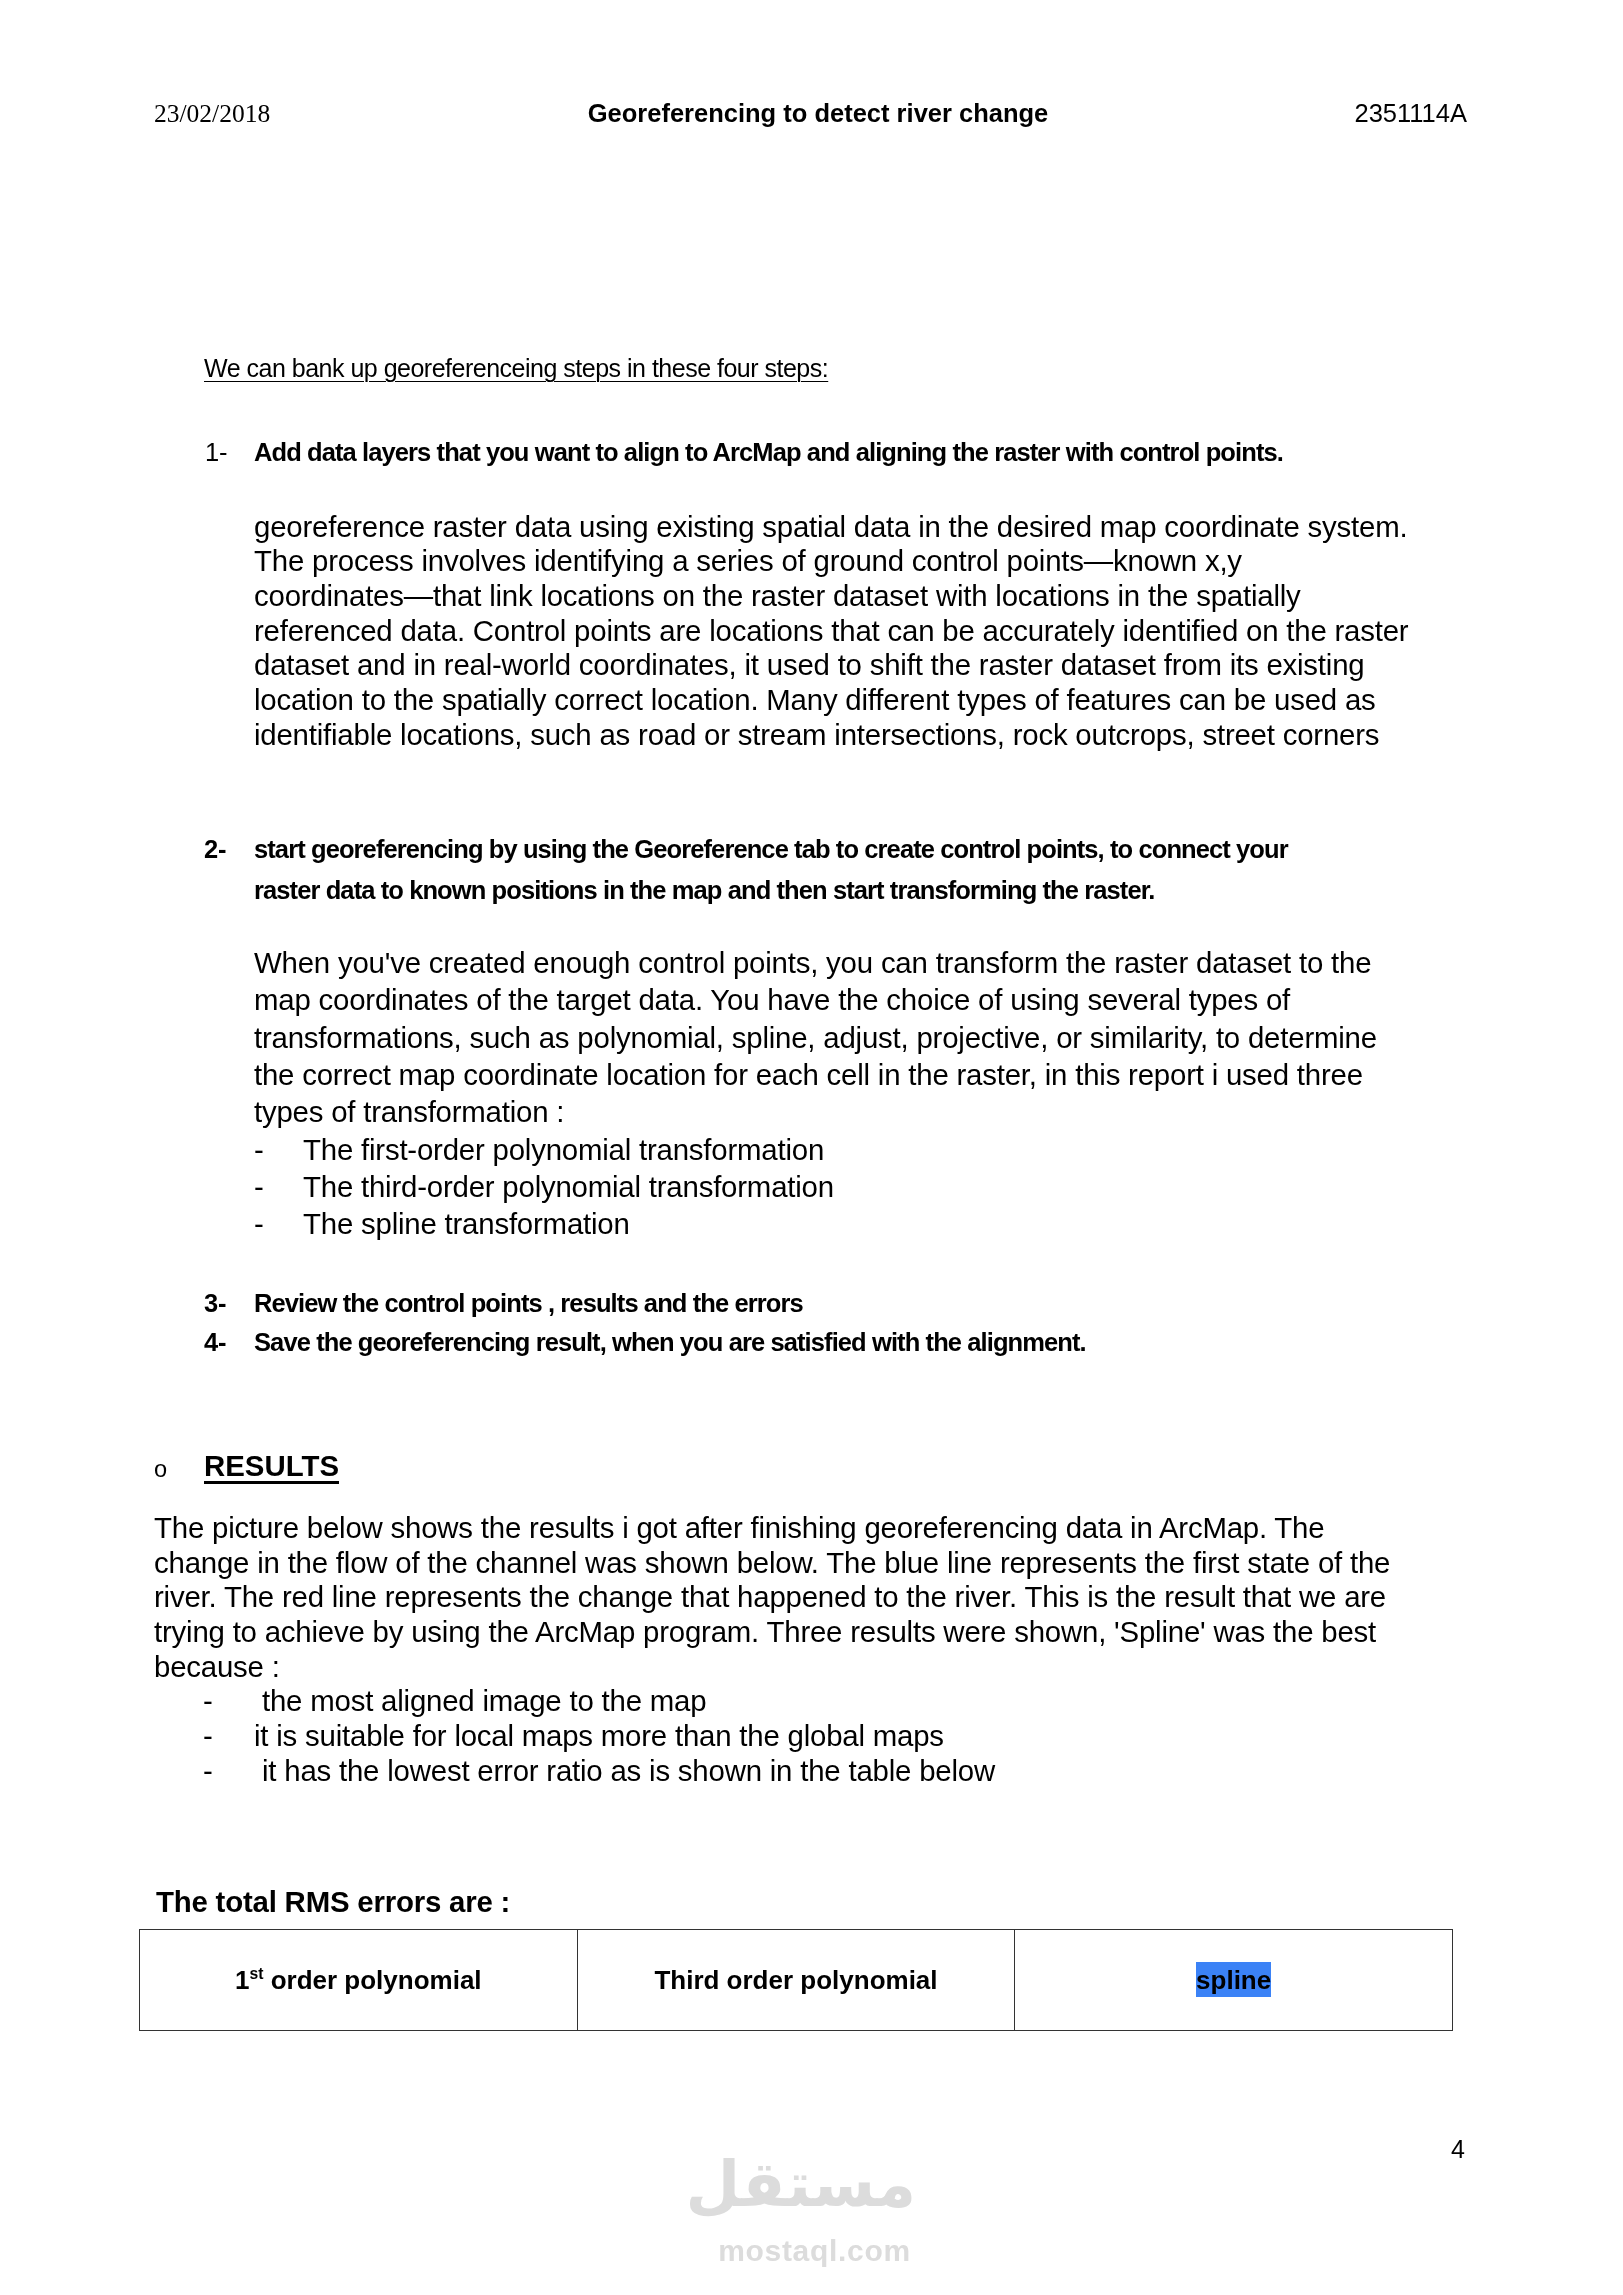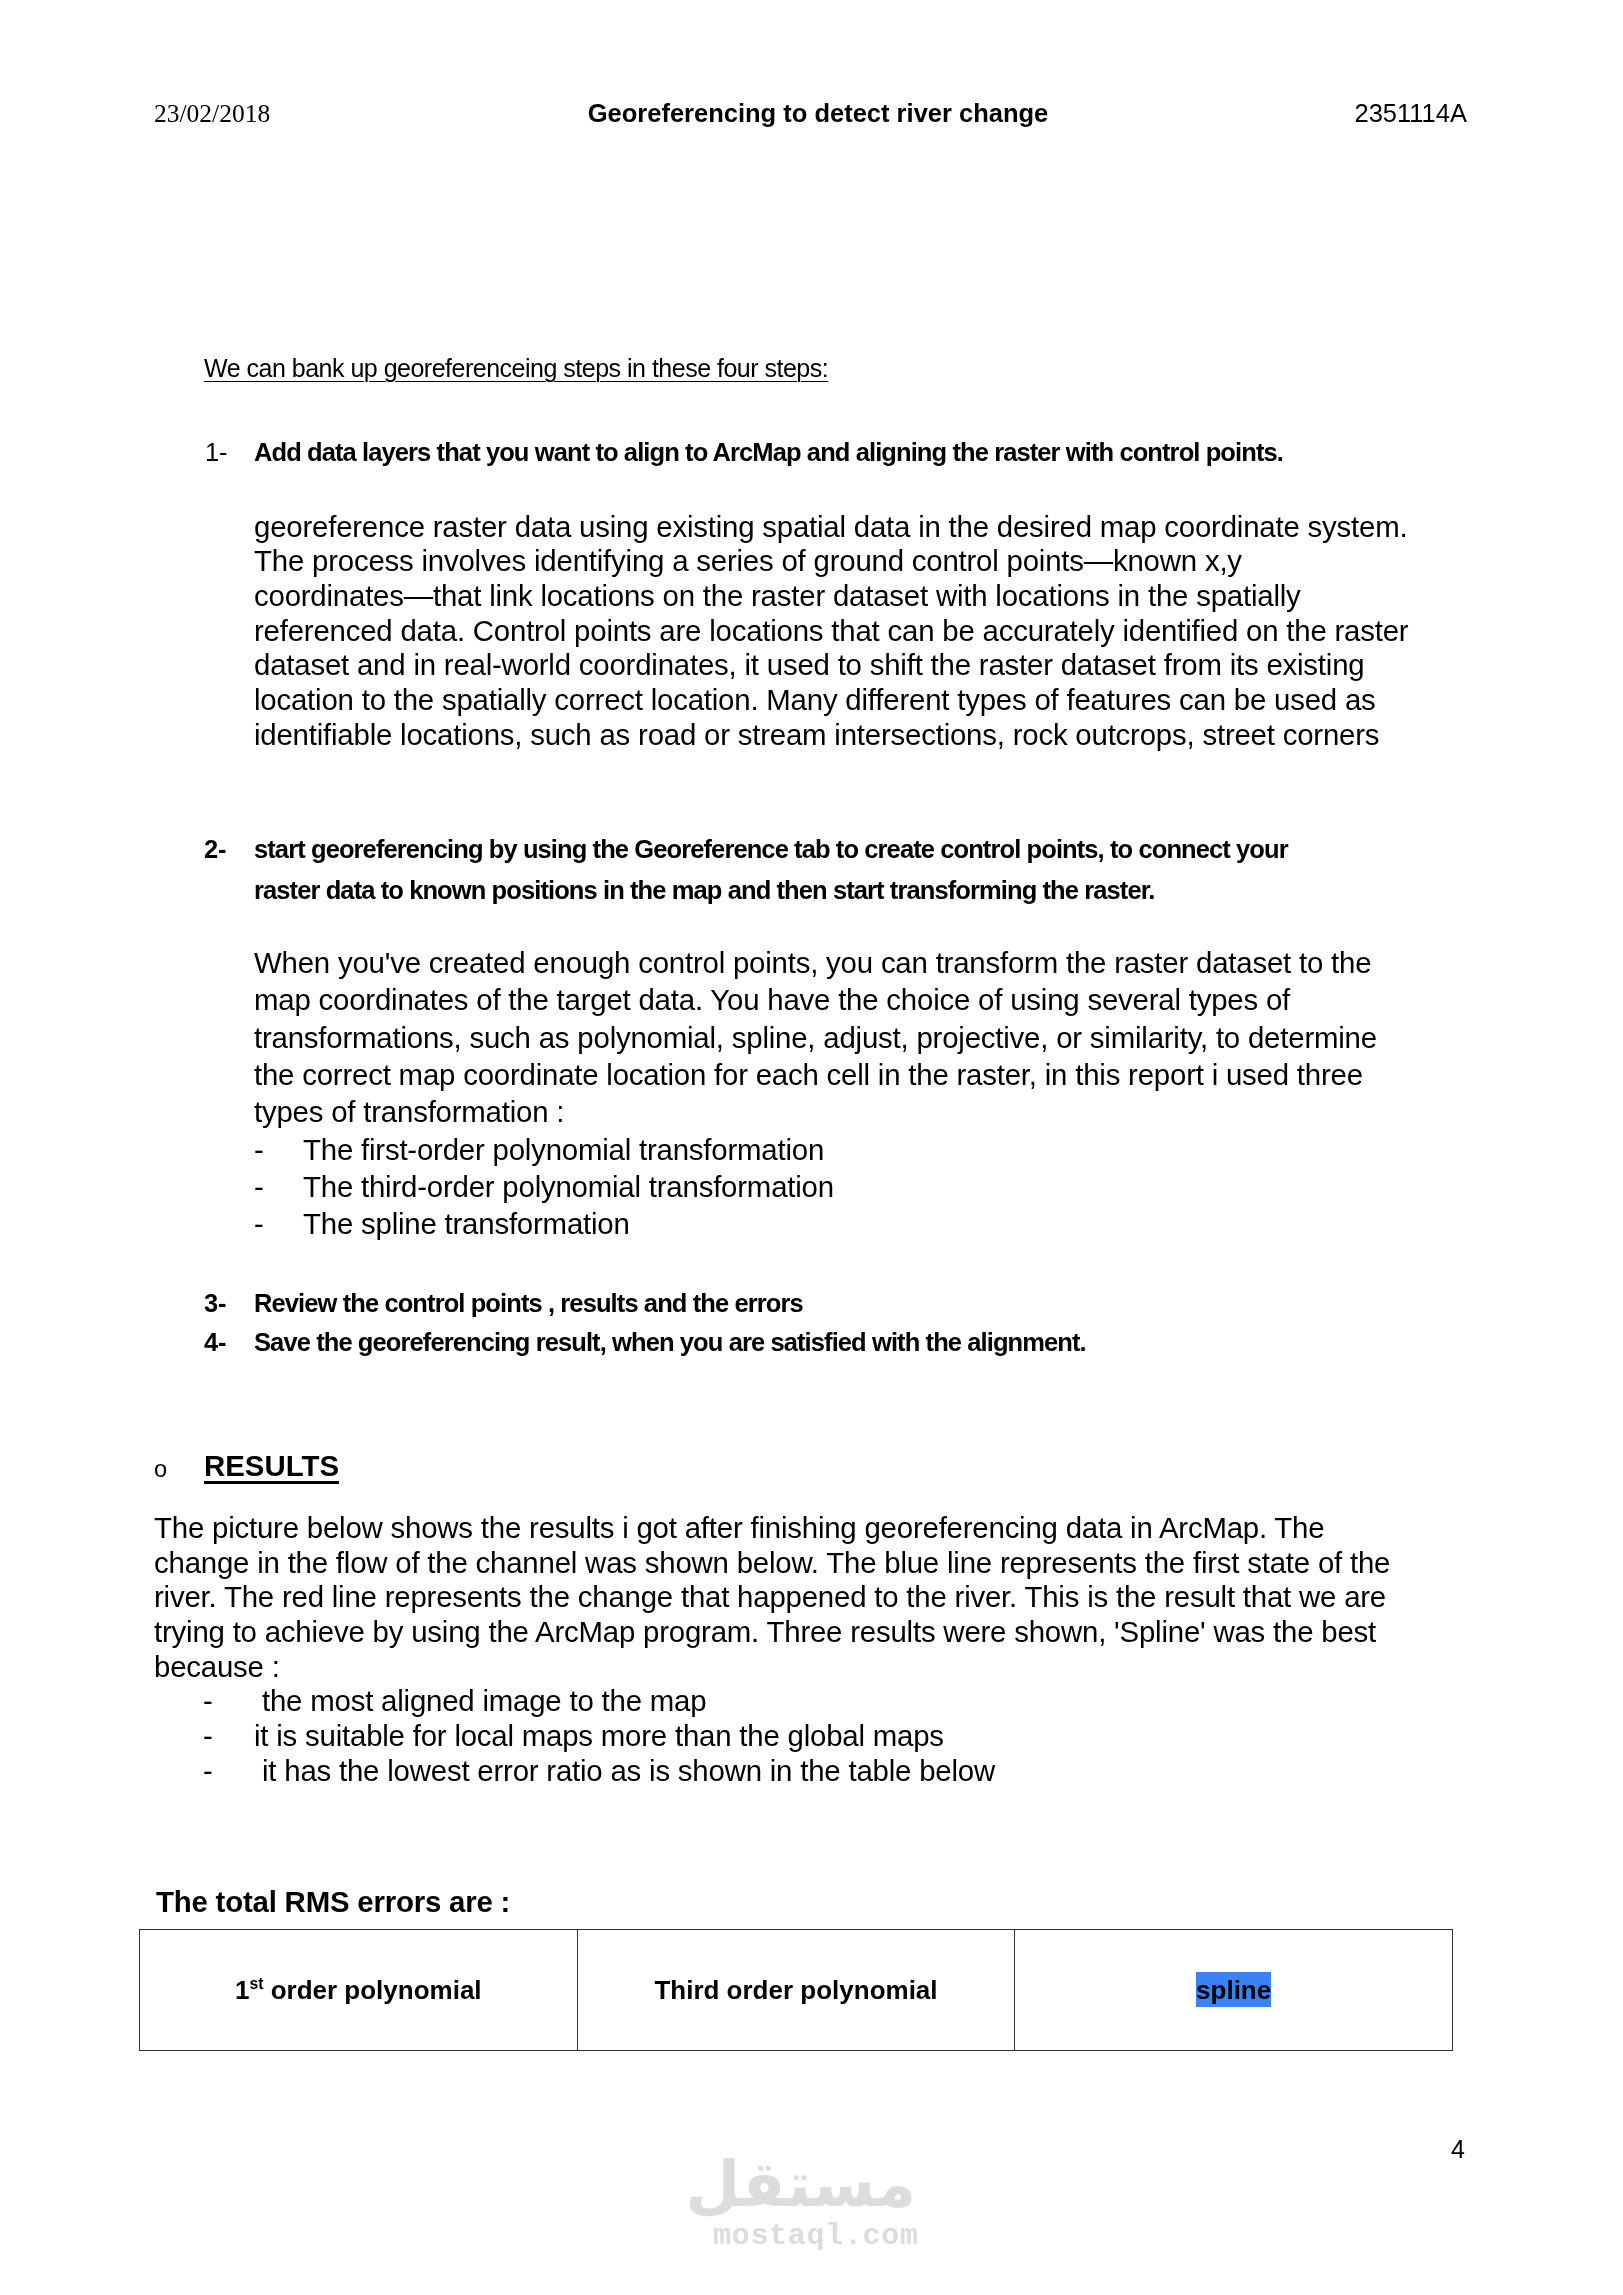--- a/index.html
+++ b/index.html
@@ -30,32 +30,32 @@
 
     .bullet-dash { font-size: 29.4px; line-height: 1; }
 
     
     .results-circle { left: 154px; top: 1456px; font-size: 23.6px; }
     .results-title { left: 204px; top: 1449px; font-size: 29.4px; font-weight: bold; text-decoration: underline; text-underline-offset: 5.2px; text-decoration-thickness: 2.6px; }
 
     .rms-title { left: 156px; top: 1885px; font-size: 29.4px; font-weight: bold; letter-spacing: -0.2px; }
 
     
-    .rms-table { position: absolute; left: 139px; top: 1929px; width: 1314px; height: 122px; border-collapse: collapse; table-layout: fixed; }
+    .rms-table { position: absolute; left: 139px; top: 1929px; width: 1314px; height: 102px; border-collapse: collapse; table-layout: fixed; }
     .rms-table td { border: 1.3px solid #333; text-align: center; vertical-align: middle; font-size: 26px; font-weight: bold; padding: 0; }
     .rms-table td sup { font-size: 15.7px; vertical-align: 10.5px; line-height: 0; }
     .hl { background: #3b82f6; padding: 2.6px 0; }
 
     
     .page-num { left: 1451px; top: 2135px; font-size: 25px; }
 
     
     .wm { position: absolute; left: 713px; top: 2153px; width: 203px; text-align: center; color: #dcdcdc; }
     .wm-ar { font-size: 63px; font-weight: bold; line-height: 1; font-family: "DejaVu Sans", sans-serif; }
-    .wm-en { font-size: 30px; font-weight: bold; line-height: 1; margin-top: 5px; font-family: Liberation Mono, monospace; letter-spacing: 0.7px; }
+    .wm-en { font-size: 30px; font-weight: bold; line-height: 1; margin-top: 20px; font-family: Liberation Sans, sans-serif; letter-spacing: 0.7px; }
   </style>
 </head>
 <body>
 
 <div class="page">
 
   <div class="abs arial hdr hdr-left">23/02/2018</div>
   <div class="abs arial hdr hdr-center">Georeferencing to detect river change</div>
   <div class="abs arial hdr hdr-right">2351114A</div>
 

